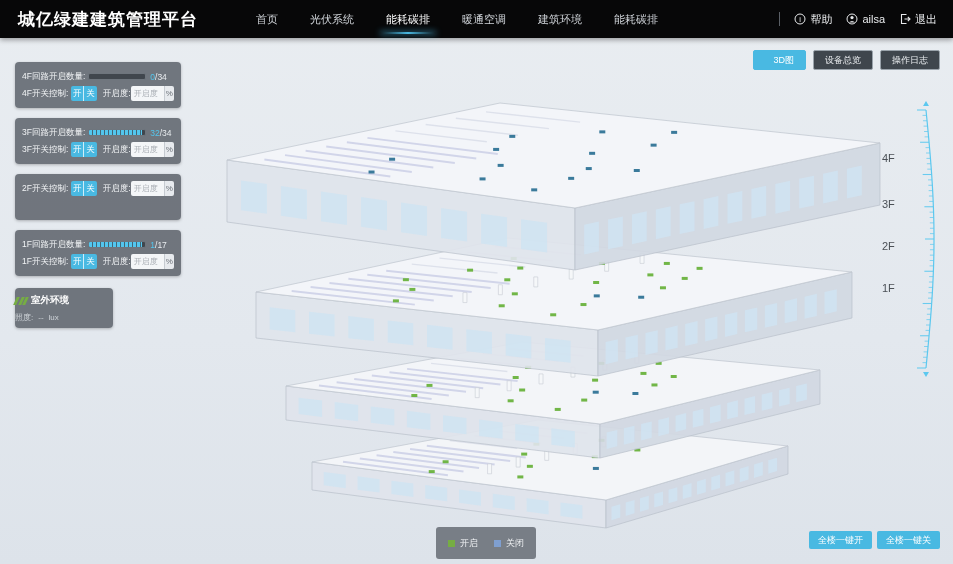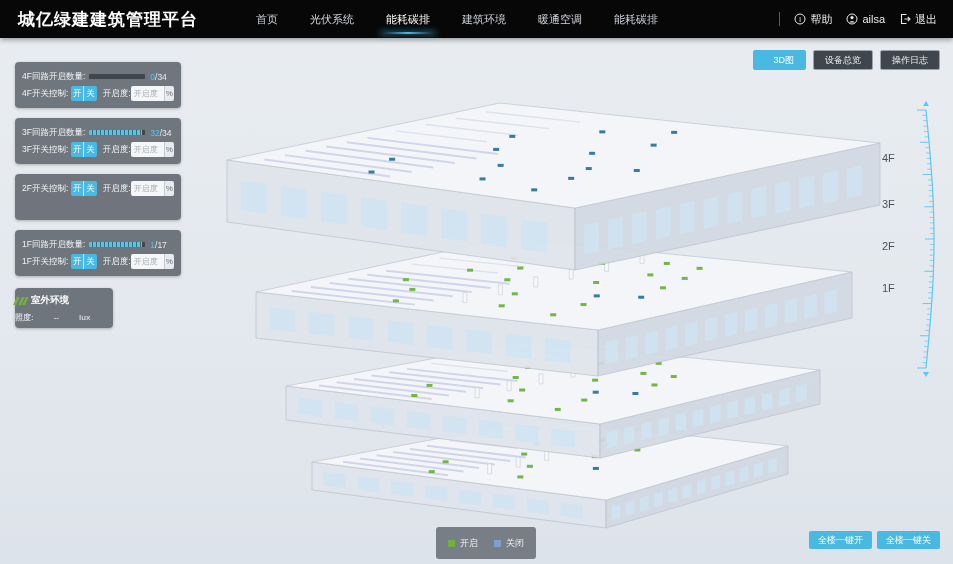--- a/index.html
+++ b/index.html
@@ -44,21 +44,21 @@
   .dim-input::placeholder { color:#a9aeb4; }
   .pct-btn { width:15px; height:15px; border:none; border-left:1px solid #c6cbd1; border-radius:0 2px 2px 0;
              background:#e7eaee; color:#6a7077; font-size:8px; cursor:pointer; font-family:inherit; }
 
   
   .outdoor { top:288px; width:98px; height:40px; padding:6px 0; }
   .out-title-row { display:flex; align-items:center; gap:4px; }
   .slashes { display:flex; gap:1.5px; }
   .slash { width:3px; height:8px; background:#76ad43; transform:skewX(-25deg); }
   .out-title { font-size:9.5px; font-weight:bold; color:#fff; }
-  .out-metric { margin-top:5px; font-size:8px; color:#cfd4d9; display:flex; gap:20px; align-items:baseline;font-weight:bold; }
+  .out-metric { margin-top:5px; font-size:8px; color:#cfd4d9; display:flex; gap:5px; align-items:baseline; }
 
   
   .view-btns { position:absolute; top:50px; right:13px; display:flex; gap:7px; z-index:20; }
   .vbtn { height:20px; padding:0 11px; font-size:9px; border-radius:2px; cursor:pointer; font-family:inherit;
           background:#3f464d; color:#e8ebee; border:1px solid #9aa3ab; }
   .vbtn.active { background:#49b9e2; border:1px solid #49b9e2; color:#fff;padding-left:19px; }
 
   
   .floor-label { position:absolute; left:882px; font-size:11px; color:#4b5056; z-index:15; }
   #ruler-svg { position:absolute; top:0; left:0; width:953px; height:564px; z-index:10; pointer-events:none; }
@@ -348,22 +348,22 @@
       <path d="M 923 106 L 926 101 L 929 106 Z" fill="#5cc8ef"></path>
       <path d="M 923 372 L 926 377 L 929 372 Z" fill="#5cc8ef"></path>
     </svg>
 
   <div class="header">
     <div class="app-title">城亿绿建建筑管理平台</div>
     <div class="nav">
       <div class="nav-item">首页</div>
       <div class="nav-item">光伏系统</div>
       <div class="nav-item active">能耗碳排</div>
+      <div class="nav-item">暖通空调</div>
       <div class="nav-item">建筑环境</div>
-      <div class="nav-item">暖通空调</div>
       <div class="nav-item">能耗碳排</div>
     </div>
     <div class="header-right">
       <div class="header-divider"></div>
       <div class="hr-item">
         <svg class="hicon" viewBox="0 0 12 12">
             <circle cx="6" cy="6" r="5" fill="none" stroke="#e8eaec" stroke-width="1"></circle>
             <text x="6" y="8.6" font-size="7.5" fill="#e8eaec" text-anchor="middle" font-family="Liberation Sans,sans-serif">i</text>
           </svg>
         <span>帮助</span>

